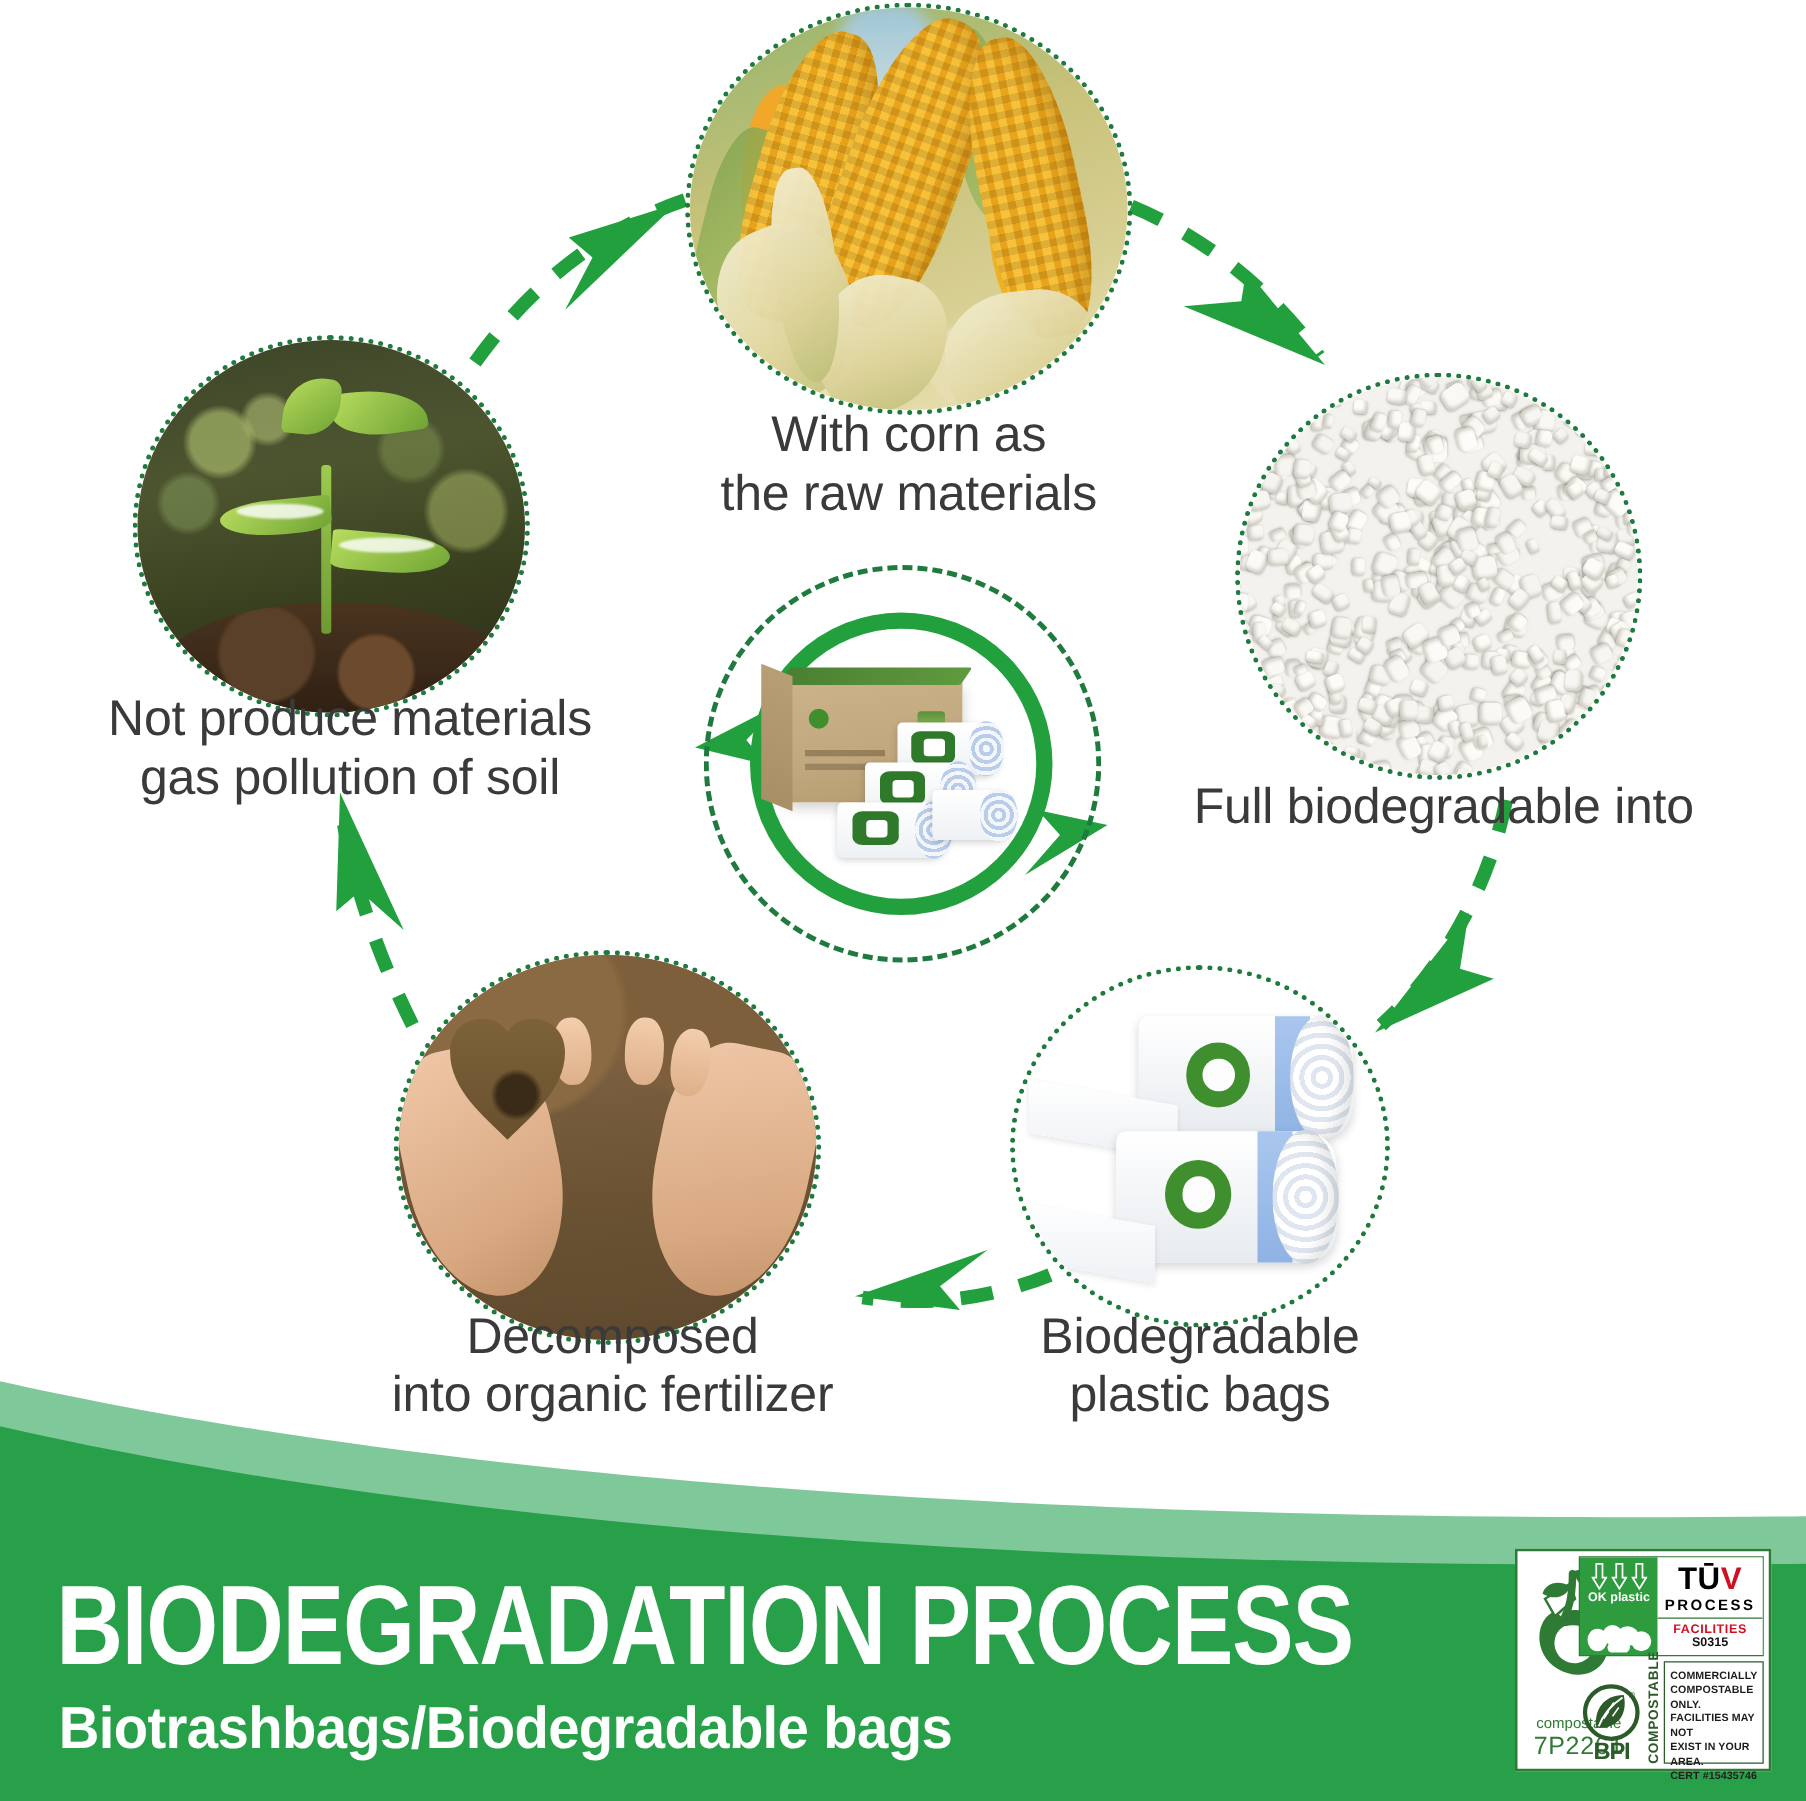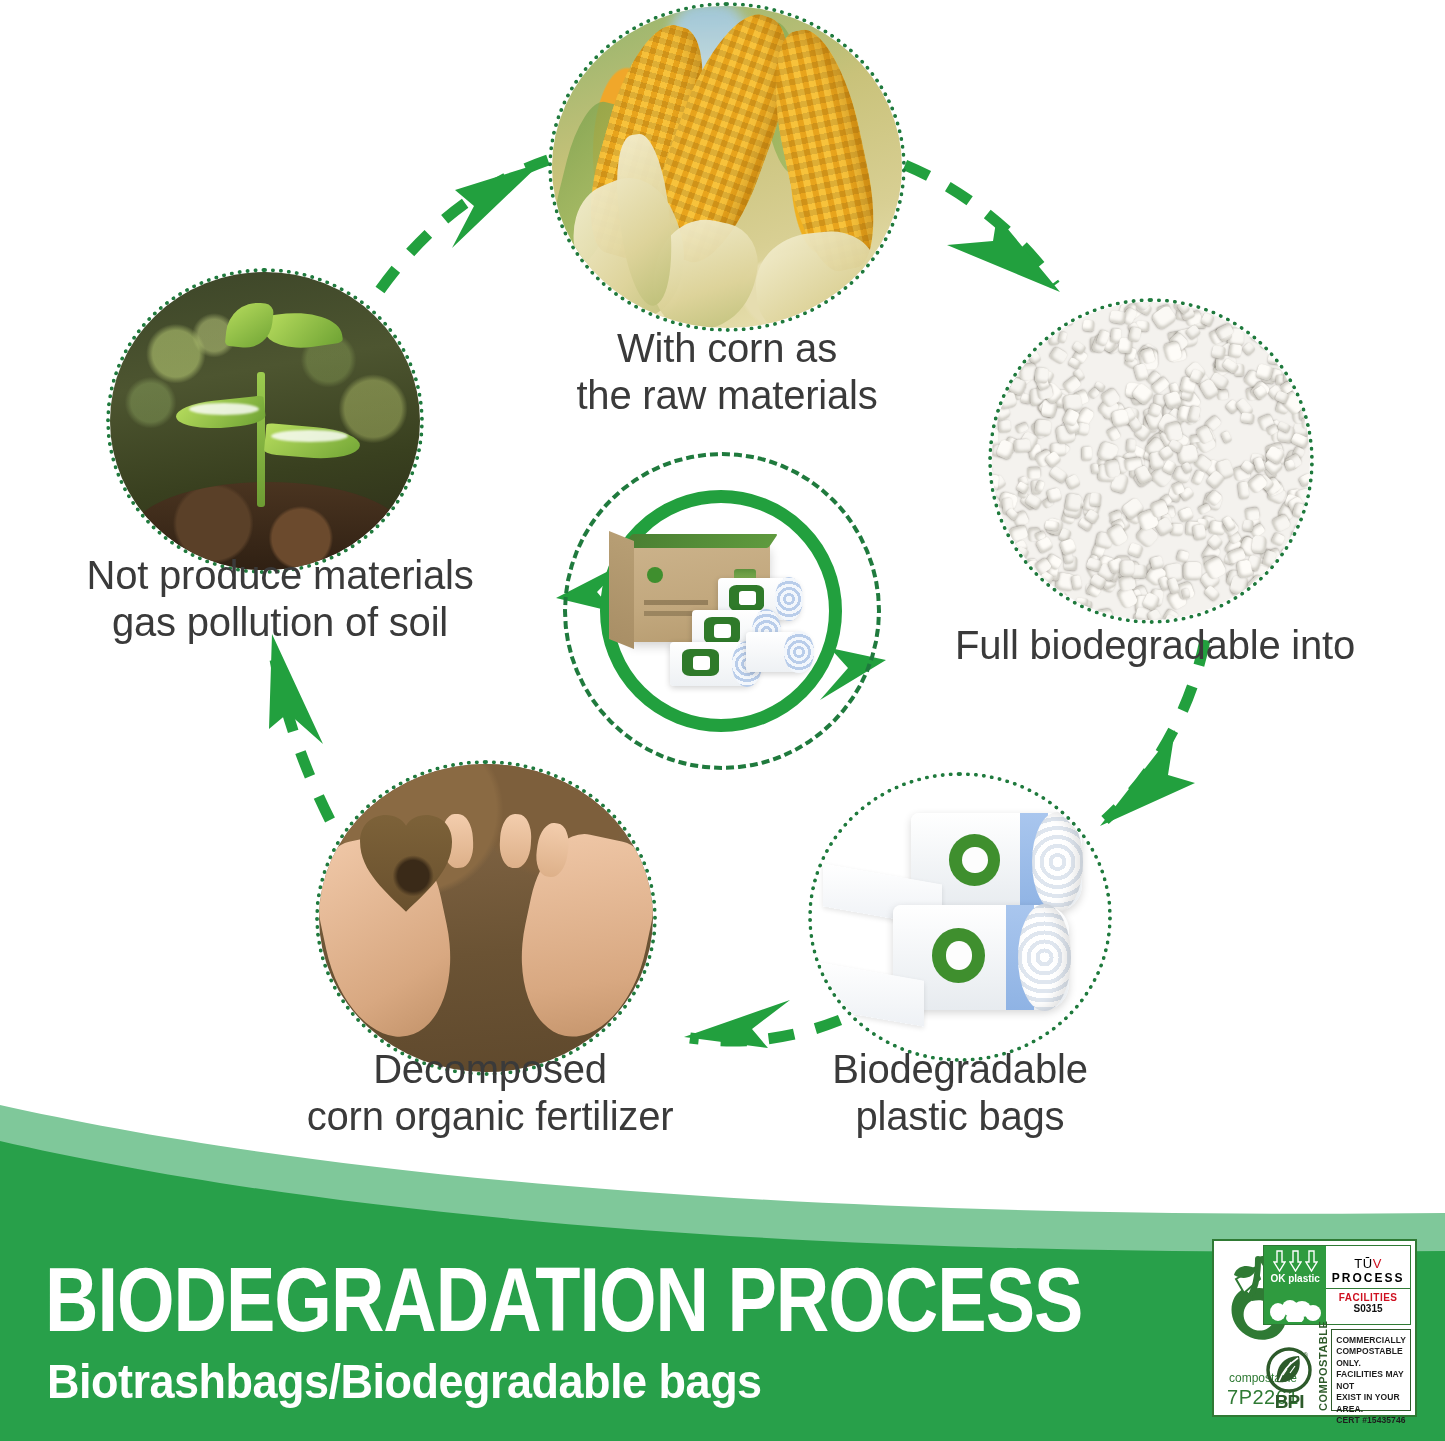--- a/index.html
+++ b/index.html
@@ -233,21 +233,21 @@
   .cert-right{flex:1;display:flex;flex-direction:column;padding:4px 4px 4px 0;gap:4px;}
   .okbox{display:flex;border:1px solid #2f7a34;height:78px;}
   .okc{
     width:62px;background:#2f9b3f;position:relative;display:flex;
     flex-direction:column;align-items:center;justify-content:flex-start;padding-top:4px;
   }
   .okc .arrows3{display:flex;gap:3px;}
   .okc .oklabel{color:#fff;font-size:10px;font-weight:bold;margin-top:1px;}
   .okc .flower{position:absolute;left:50%;bottom:2px;transform:translateX(-50%);}
   .tuv{flex:1;display:flex;flex-direction:column;align-items:center;justify-content:center;background:#fff;}
-  .tuv .t1{font-size:13px;font-weight:normal;letter-spacing:0.5px;line-height:1;}
+  .tuv .t1{font-size:25px;font-weight:bold;letter-spacing:0.5px;line-height:1;}
   .tuv .t1 .v{color:#cf1020;}
   .tuv .t2{font-size:12px;font-weight:bold;letter-spacing:2px;margin-top:1px;}
   .tuv .hr{width:100%;height:1px;background:#2f7a34;margin:3px 0;}
   .tuv .t3{font-size:10px;font-weight:bold;color:#cf1020;letter-spacing:.5px;}
   .tuv .t4{font-size:10px;font-weight:bold;color:#111;}
   .bpibox{display:flex;height:82px;align-items:stretch;gap:2px;}
   .bpi{width:52px;position:relative;display:flex;flex-direction:column;align-items:center;justify-content:flex-end;}
   .bpi .bword{font-size:19px;font-weight:bold;color:#2d5a2a;letter-spacing:-1px;line-height:1;}
   .compost-v{
     writing-mode:vertical-rl;transform:rotate(180deg);
@@ -894,21 +894,21 @@
           <div class="hand hr"></div>
           <div class="fing" style="left:26%;top:20%;width:9%;height:17%;transform:rotate(-8deg);"></div>
           <div class="fing" style="left:37%;top:17%;width:9%;height:17%;transform:rotate(-3deg);"></div>
           <div class="fing" style="left:54%;top:17%;width:9%;height:17%;transform:rotate(3deg);"></div>
           <div class="fing" style="left:65%;top:20%;width:9%;height:17%;transform:rotate(8deg);"></div>
           <div class="heart"></div>
         </div>
       </div>
     </div>
     <div class="cap" style="left:250px;top:1046px;width:480px;">Decomposed
-corn organic fertilizer</div>
+into organic fertilizer</div>
   </div>
 
   <div class="node">
     <div class="photo" style="left:106px;top:268px;width:318px;height:306px;">
       <div class="inner">
         <div class="art-seed">
           <div class="soil"></div>
           <div class="stem"></div>
           <div class="leaf lf1"></div>
           <div class="leaf lf2"></div>

